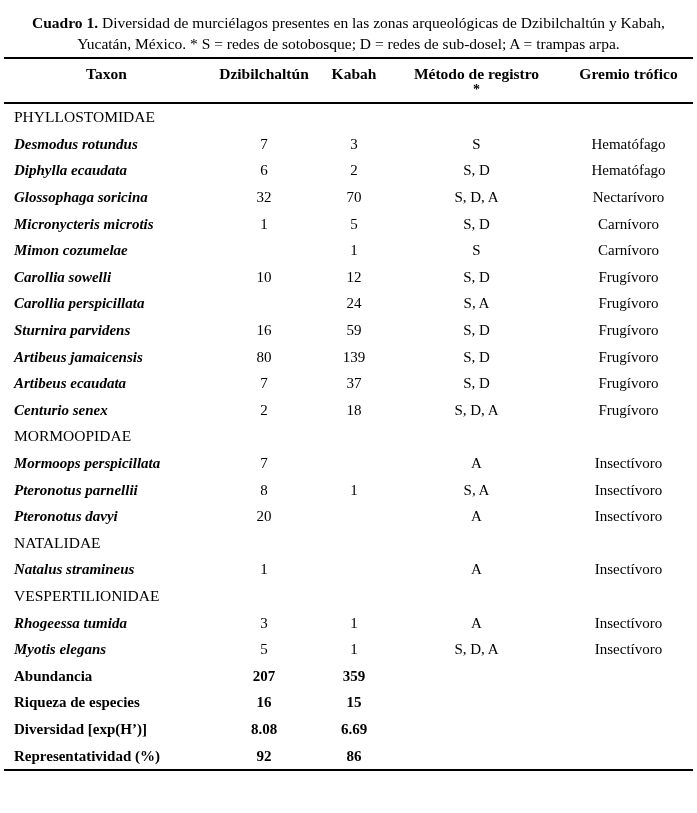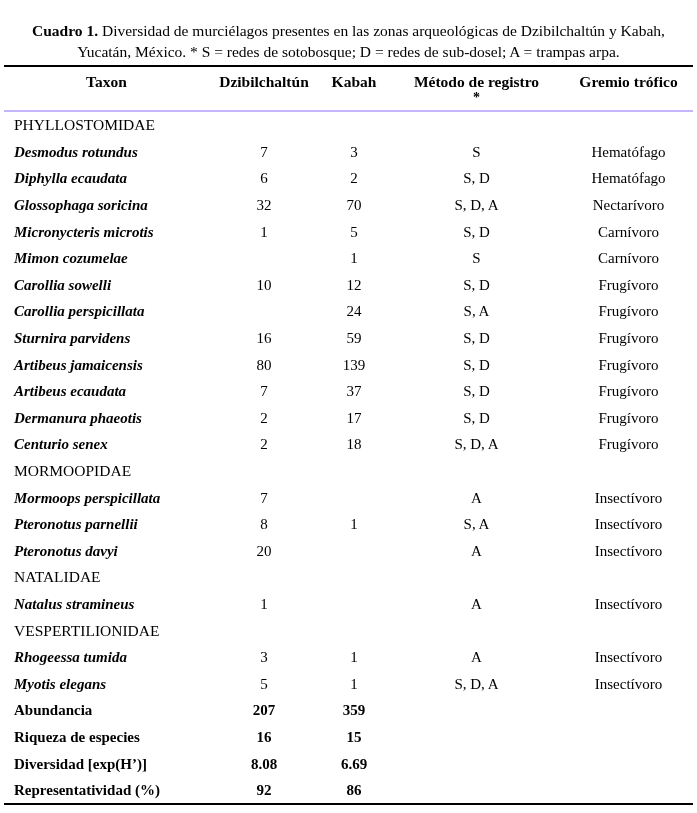--- a/index.html
+++ b/index.html
@@ -9,31 +9,31 @@
     background: #ffffff;
     color: #000000;
     font-family: "Liberation Serif", "DejaVu Serif", serif;
     box-sizing: border-box;
     overflow: hidden;
   }
   .caption {
     text-align: center;
     font-size: 15.5px;
     line-height: 21px;
-    padding: 20px 10px 0 10px;
+    padding: 12px 10px 0 10px;
   }
   .caption .caption-label { font-weight: bold; }
   table.data-table {
     border-collapse: collapse;
     width: 689px;
     margin: 3px 4px 0 4px;
     table-layout: fixed;
   }
   table.data-table { border-bottom: 2px solid #000; }
-  thead tr { border-top: 2px solid #000; border-bottom: 2px solid #c4b5fd; margin-top: 28px; }
+  thead tr { border-top: 2px solid #000; border-bottom: 2px solid #000000; margin-top: 28px; }
   th {
     font-weight: bold;
     font-size: 15.5px;
     line-height: 17px;
     vertical-align: top;
     padding: 6px 2px 4px 2px;
     text-align: center;
   }
   th .note { display: block; font-size: 14px; line-height: 16px; }
   td {
@@ -148,27 +148,20 @@
           <td class="col-gremio">Frugívoro</td>
         </tr>
         <tr class="species">
           <td class="col-taxon">Artibeus ecaudata</td>
           <td class="col-num">7</td>
           <td class="col-num">37</td>
           <td class="col-metodo">S, D</td>
           <td class="col-gremio">Frugívoro</td>
         </tr>
         <tr class="species">
-          <td class="col-taxon">Dermanura phaeotis</td>
-          <td class="col-num">2</td>
-          <td class="col-num">17</td>
-          <td class="col-metodo">S, D</td>
-          <td class="col-gremio">Frugívoro</td>
-        </tr>
-        <tr class="species">
           <td class="col-taxon">Centurio senex</td>
           <td class="col-num">2</td>
           <td class="col-num">18</td>
           <td class="col-metodo">S, D, A</td>
           <td class="col-gremio">Frugívoro</td>
         </tr>
         <tr class="family">
           <td class="col-taxon">MORMOOPIDAE</td>
           <td class="col-num"></td>
           <td class="col-num"></td>

